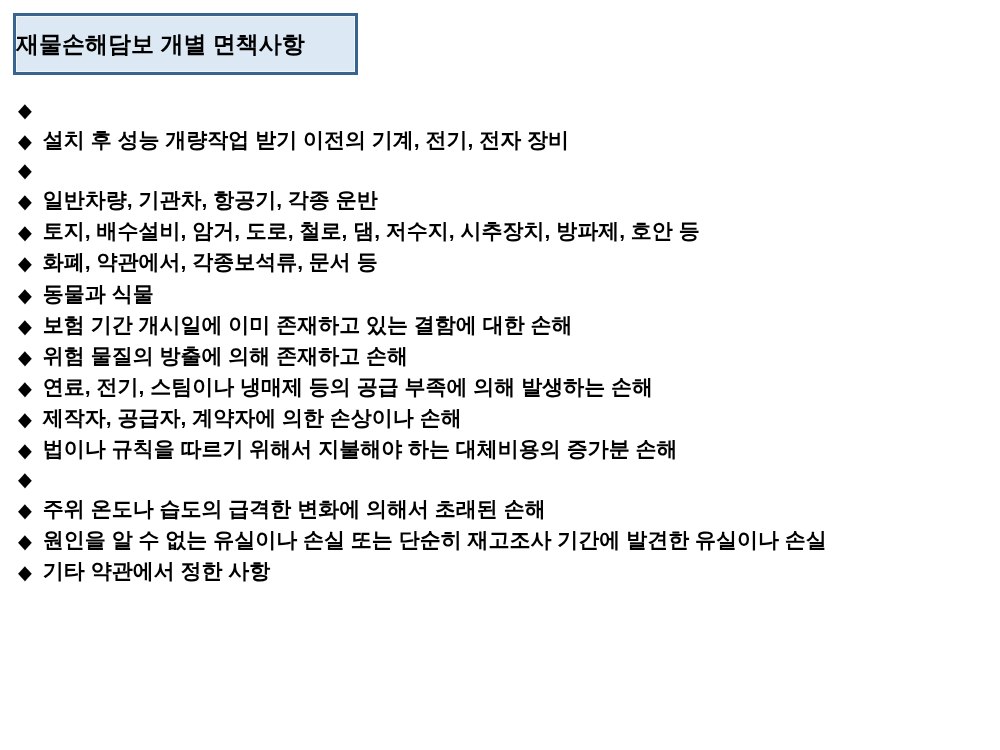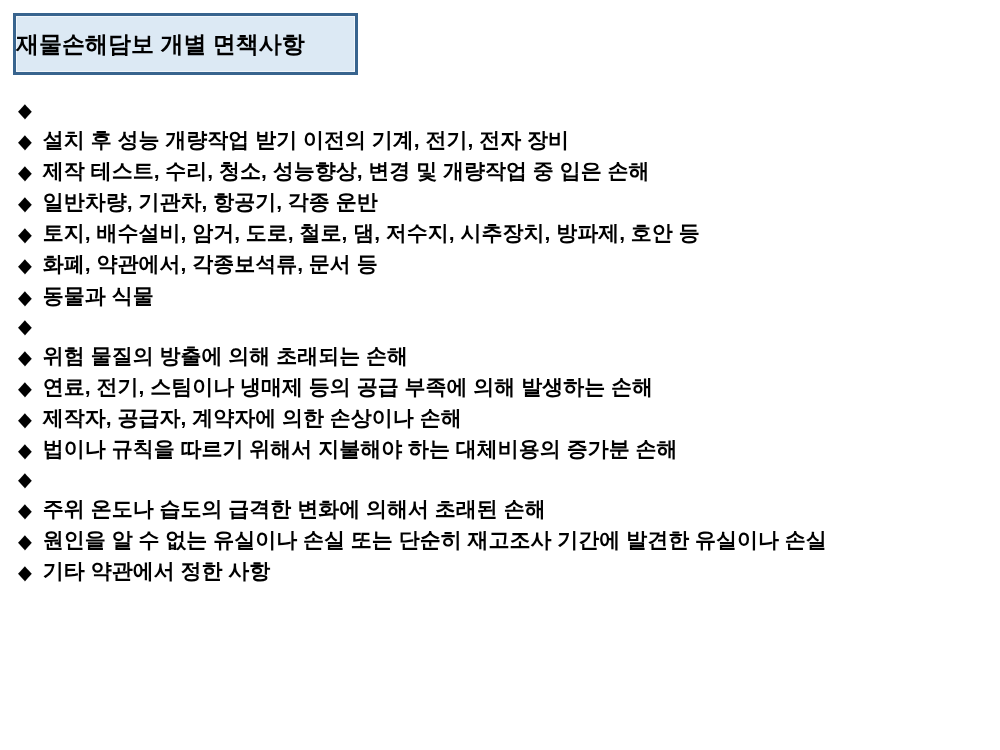--- a/index.html
+++ b/index.html
@@ -73,44 +73,44 @@
   <ul class="exclusions">
       <li>
         <span class="bullet">◆</span>
       </li>
       <li>
         <span class="bullet">◆</span>
         <span class="text">설치 후 성능 개량작업 받기 이전의 기계, 전기, 전자 장비</span>
       </li>
       <li>
         <span class="bullet">◆</span>
-        <span class="text">제작 테스트, 수리, 청소, 성능향상, 변경 및 개량작업 중 입은 손해</span>
       </li>
       <li>
         <span class="bullet">◆</span>
         <span class="text">일반차량, 기관차, 항공기, 각종 운반</span>
       </li>
       <li>
         <span class="bullet">◆</span>
         <span class="text">토지, 배수설비, 암거, 도로, 철로, 댐, 저수지, 시추장치, 방파제, 호안 등</span>
       </li>
       <li>
         <span class="bullet">◆</span>
         <span class="text">화폐, 약관에서, 각종보석류, 문서 등</span>
       </li>
       <li>
         <span class="bullet">◆</span>
         <span class="text">동물과 식물</span>
       </li>
       <li>
         <span class="bullet">◆</span>
+        <span class="text">보험 기간 개시일에 이미 존재하고 있는 결함에 대한 손해</span>
       </li>
       <li>
         <span class="bullet">◆</span>
-        <span class="text">위험 물질의 방출에 의해 초래되는 손해</span>
+        <span class="text">위험 물질의 방출에 의해 존재하고 손해</span>
       </li>
       <li>
         <span class="bullet">◆</span>
         <span class="text">연료, 전기, 스팀이나 냉매제 등의 공급 부족에 의해 발생하는 손해</span>
       </li>
       <li>
         <span class="bullet">◆</span>
         <span class="text">제작자, 공급자, 계약자에 의한 손상이나 손해</span>
       </li>
       <li>

